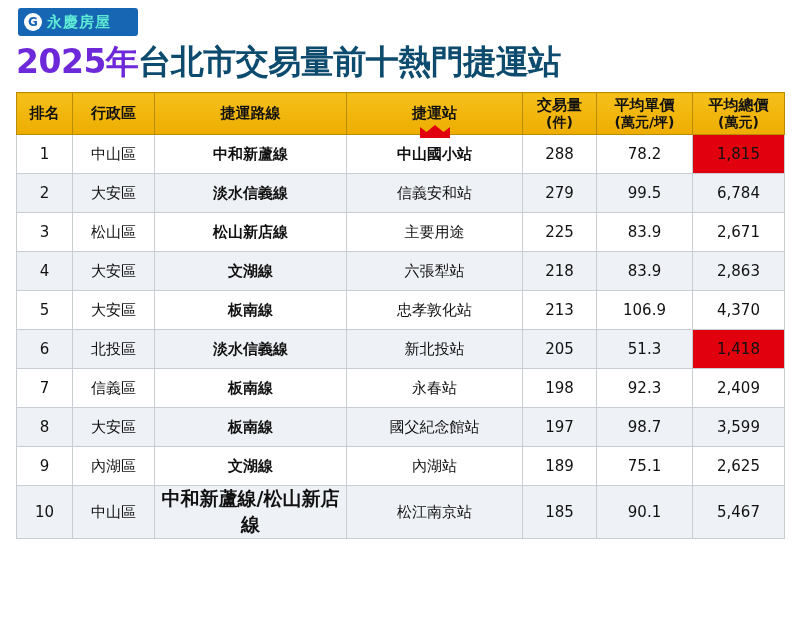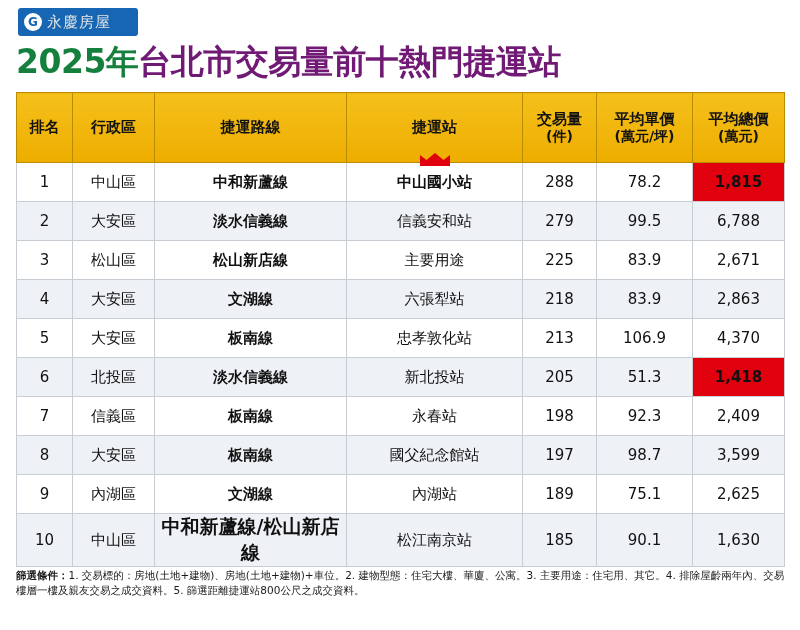--- a/index.html
+++ b/index.html
@@ -36,37 +36,37 @@
     background: #ffffff;
     color: #1666b4;
     font-size: 12px;
     line-height: 18px;
     text-align: center;
     font-weight: bold;
     margin-right: 5px;
     flex: 0 0 auto;
   }
   .logo-text {
-    color: #e5e5e5;
+    color: #5eead4;
     font-size: 15px;
-    font-weight: normal;
+    font-weight: bold;
     letter-spacing: 1px;
   }
 
   
   .title {
     position: absolute;
     left: 16px; top: 40px;
     font-size: 33px;
     font-weight: bold;
     white-space: nowrap;
     letter-spacing: -0.5px;
   }
-  .title .t-year { color: #15803d; }
-  .title .t-main { color: #701a75; }
+  .title .t-year { color: #6d28d9; }
+  .title .t-main { color: #0c4a6e; }
 
   
   .table-wrap {
     position: absolute;
     left: 16px; top: 92px;
     width: 768px;
   }
   table.rank {
     border-collapse: collapse;
     width: 768px;
@@ -88,21 +88,21 @@
     color: #111;
     height: 39px;
     padding: 0 2px;
   }
   table.rank thead th {
     background: #f3b700;
     background: linear-gradient(#f5c01b, #eead00);
     font-weight: bold;
     font-size: 15px;
     color: #121212;
-    height: 70px;
+    height: 42px;
     line-height: 1.15;
     border-color: #b98c00;
   }
   table.rank thead th .sub {
     display: block;
     font-size: 14px;
   }
   table.rank tbody tr.odd td { background: #ffffff; }
   table.rank tbody tr.even td { background: #eef1f5; }
 
@@ -120,21 +120,21 @@
   
   td.hl-red-text {
     color: #d40511;
     font-weight: bold;
     font-size: 17px;
     position: relative;
   }
   td.hl-red-bg {
     background: #e0000e !important;
     color: #ffffff;
-    font-weight: bold;
+    font-weight: normal;
     font-size: 17px;
   }
   
   .crown {
     position: absolute;
     left: 50%;
     top: -11px;
     transform: translateX(-50%);
     width: 34px; height: 16px;
   }
@@ -221,21 +221,21 @@
           <td class="num hl-red-bg">1,815</td>
         </tr>
 
         <tr class="even">
           <td class="rank-no">2</td>
           <td class="district">大安區</td>
           <td class="line">淡水信義線</td>
           <td class="station">信義安和站</td>
           <td class="num">279</td>
           <td class="num">99.5</td>
-          <td class="num">6,788</td>
+          <td class="num">6,784</td>
         </tr>
 
         <tr class="odd">
           <td class="rank-no">3</td>
           <td class="district">松山區</td>
           <td class="line">松山新店線</td>
           <td class="station">主要用途</td>
           <td class="num">225</td>
           <td class="num">83.9</td>
           <td class="num">2,671</td>
@@ -301,26 +301,23 @@
           <td class="num">2,625</td>
         </tr>
 
         <tr class="even">
           <td class="rank-no">10</td>
           <td class="district">中山區</td>
           <td class="line small">中和新蘆線/松山新店線</td>
           <td class="station">松江南京站</td>
           <td class="num">185</td>
           <td class="num">90.1</td>
-          <td class="num">1,630</td>
+          <td class="num">5,467</td>
         </tr>
 
       </tbody>
     </table>
   </div>
 
   <div class="notes">
-    <div class="row">
-      <b>篩選條件：</b><span>1. 交易標的：房地(土地+建物)、房地(土地+建物)+車位。2. 建物型態：住宅大樓、華廈、公寓。3. 主要用途：住宅用、其它。4. 排除屋齡兩年內、交易樓層一樓及親友交易之成交資料。5. 篩選距離捷運站800公尺之成交資料。</span>
-    </div>
   </div>
 
 </div>
 
 </body></html>

